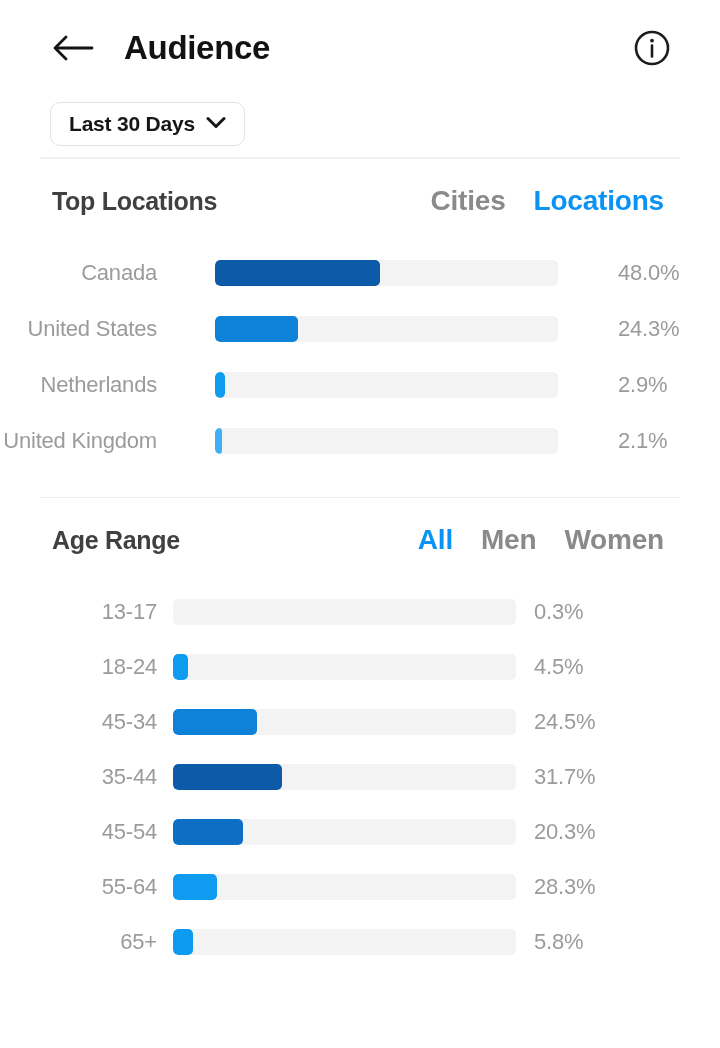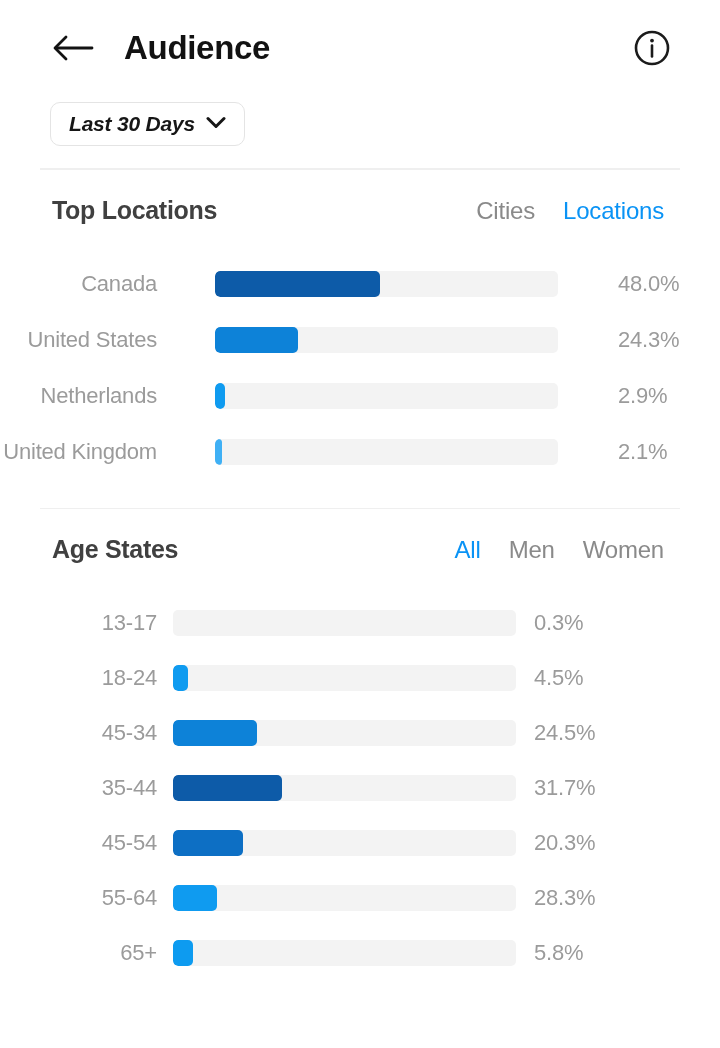--- a/index.html
+++ b/index.html
@@ -52,22 +52,21 @@
     display: flex;
     align-items: center;
     justify-content: center;
     cursor: pointer;
     flex: 0 0 auto;
   }
   .info-btn svg { display: block; }
 
   
   .filter-row {
-    padding: 6px 0 22px 50px;
-    font-style: italic;
+    padding: 6px 0 11px 50px;
   }
   .date-pill {
     display: inline-flex;
     align-items: center;
     gap: 11px;
     height: 44px;
     padding: 0 18px;
     border: 1.4px solid #e4e4e4;
     border-radius: 10px;
     background: #ffffff;
@@ -105,22 +104,22 @@
     letter-spacing: -0.3px;
     white-space: nowrap;
   }
   .section-head-spacer { flex: 1 1 auto; }
   .seg-tabs {
     display: flex;
     align-items: baseline;
     gap: 28px;
   }
   .seg-tab {
-    font-size: 24px;
-    font-weight: normal;
+    font-size: 28px;
+    font-weight: bold;
     color: #8a8a8a;
     cursor: pointer;
     white-space: nowrap;
     letter-spacing: -0.2px;
   }
   .seg-tab.active { color: #0a93f5; }
 
   
   .bars { padding: 0; }
   .bar-row {
@@ -249,21 +248,21 @@
         </div>
         <div class="bar-value">2.1%</div>
       </div>
     </div>
 
   <div class="section-gap-bottom"></div>
   <div class="divider"></div>
 
   <div class="section-gap-top"></div>
   <div class="section-head">
-    <div class="section-title">Age States</div>
+    <div class="section-title">Age Range</div>
     <div class="section-head-spacer"></div>
     <div class="seg-tabs">
       <div class="seg-tab active">All</div>
       <div class="seg-tab">Men</div>
       <div class="seg-tab">Women</div>
     </div>
   </div>
 
   <div class="rows-pad-top"></div>
   <div class="bars age-rows" id="age-rows">

